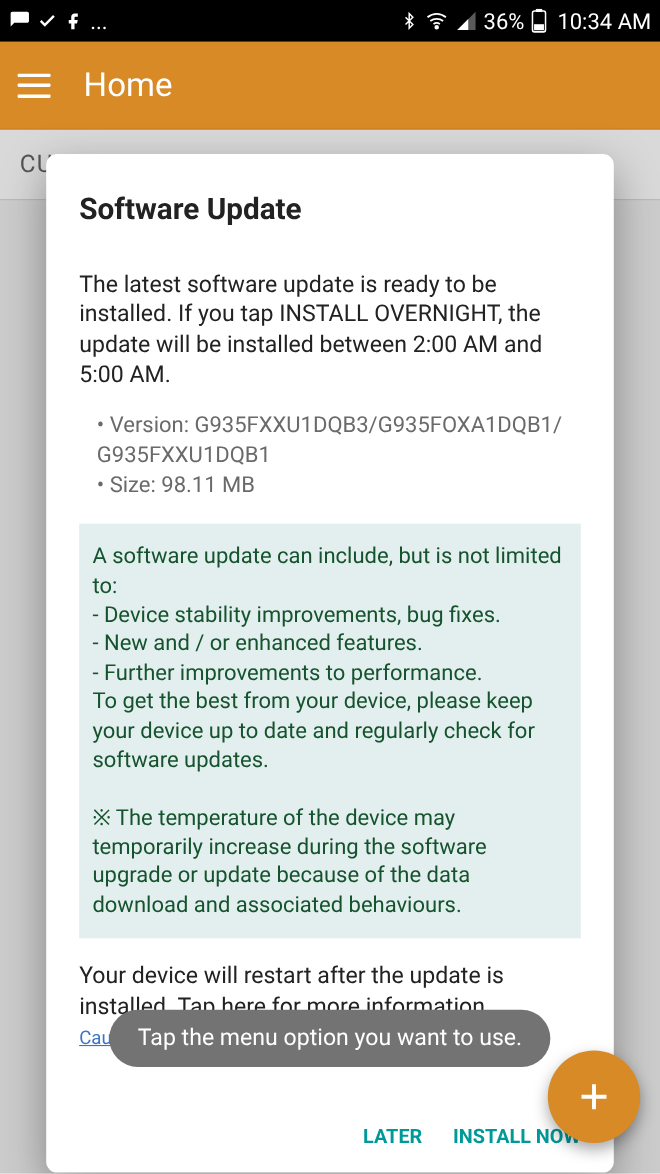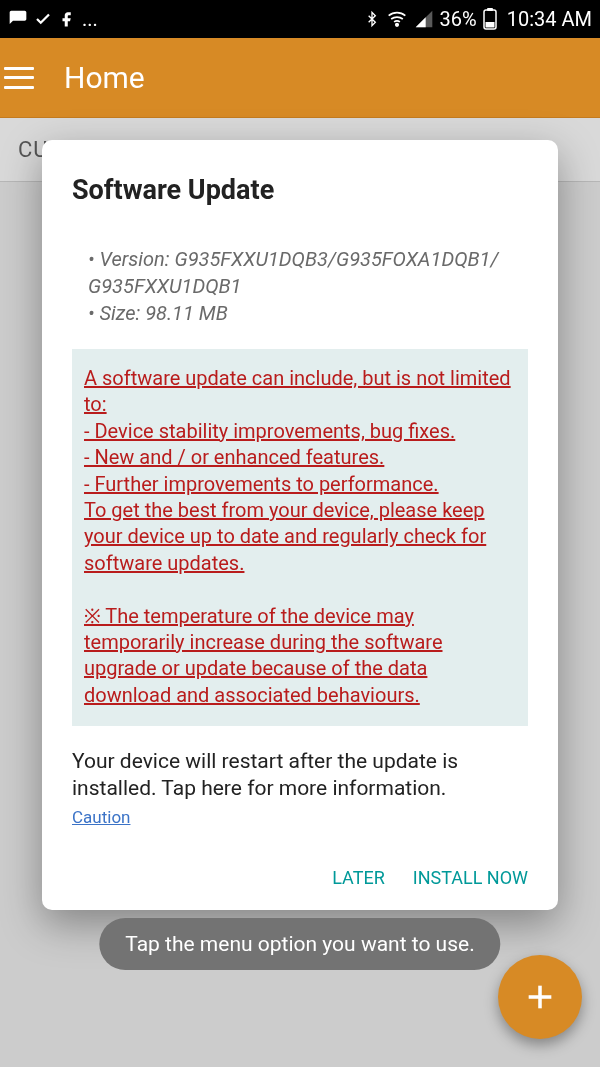--- a/index.html
+++ b/index.html
@@ -21,21 +21,21 @@
   .status-right .time { font-size: 20px; margin-left: 4px; }
   .sb-ico { display: inline-flex; align-items: center; justify-content: center; }
 
   
   .app-bar {
     height: 80px;
     background: #D78A25;
     color: #fff;
     display: flex;
     align-items: center;
-    padding: 0 4px;
+    padding: 0 16px;
     gap: 30px;
     border-bottom: 1px solid #c47b1f;
   }
   .hamburger { width: 30px; height: 22px; display: flex; flex-direction: column; justify-content: space-between; }
   .hamburger span { display: block; height: 3px; background: #fff; border-radius: 1px; }
   .app-title { font-size: 30px; font-weight: 400; }
 
   
   .tab-row {
     height: 64px;
@@ -63,34 +63,34 @@
     top: 140px;
     left: 42px;
     width: 516px;
     background: #fff;
     border-radius: 10px;
     box-shadow: 0 14px 40px rgba(0,0,0,0.35);
     padding: 34px 30px 22px 30px;
   }
   .dialog-title { font-size: 27px; font-weight: 700; color: #222; margin-bottom: 40px; }
   .intro { font-size: 21px; color: #222; line-height: 1.3; margin-bottom: 18px; }
-  .meta { font-size: 20px; color: #6a6a6a; line-height: 1.35; padding-left: 16px; margin-bottom: 22px; font-style: italic; }
+  .meta { font-size: 20px; color: #6a6a6a; line-height: 1.35; padding-left: 16px; margin-bottom: 22px; }
 
   .whatsnew {
     background: #e3eeee;
     padding: 16px 12px 18px 12px;
     margin-bottom: 22px;
   }
   .wn-title { font-size: 21px; font-weight: 700; color: #222; margin-bottom: 14px; }
-  .wn-body { font-size: 20px; color: #b91c1c; line-height: 1.32; white-space: pre-line; text-decoration: underline; }
+  .wn-body { font-size: 20px; color: #14532d; line-height: 1.32; white-space: pre-line; }
 
   .restart { font-size: 21px; color: #222; line-height: 1.3; margin-bottom: 4px; }
   .caution { color: #3b73c7; font-size: 17px; text-decoration: underline; display: inline-block; margin-bottom: 40px; }
 
-  .actions { display: flex; justify-content: flex-end; gap: 28px; font-size: 18px; font-weight: 400; color: #009999; letter-spacing: 0.3px; }
+  .actions { display: flex; justify-content: flex-end; gap: 28px; font-size: 18px; font-weight: 700; color: #009999; letter-spacing: 0.3px; margin-top: 29px; }
   .actions button { background: none; border: none; color: #009999; font: inherit; cursor: pointer; }
 
   
   .toast {
     position: absolute;
     left: 50%;
     transform: translateX(-50%);
     top: 918px;
     background: #737373;
     color: #fff;
@@ -182,20 +182,21 @@
 </div>
 
 <div class="tab-row">
   <span>CU</span>
 </div>
 
 <div class="backdrop"></div>
 
 <div class="dialog">
   <div class="dialog-title">Software Update</div>
+  <div class="intro">The latest software update is ready to be installed. If you tap INSTALL OVERNIGHT, the update will be installed between 2:00 AM and 5:00 AM.</div>
   <div class="meta">
     <div style="white-space:pre-line;">• Version: G935FXXU1DQB3/G935FOXA1DQB1/
 G935FXXU1DQB1</div>
     <div>• Size: 98.11 MB</div>
   </div>
   <div class="whatsnew">
     <div class="wn-body">A software update can include, but is not limited to:
  - Device stability improvements, bug fixes.
  - New and / or enhanced features.
  - Further improvements to performance.

